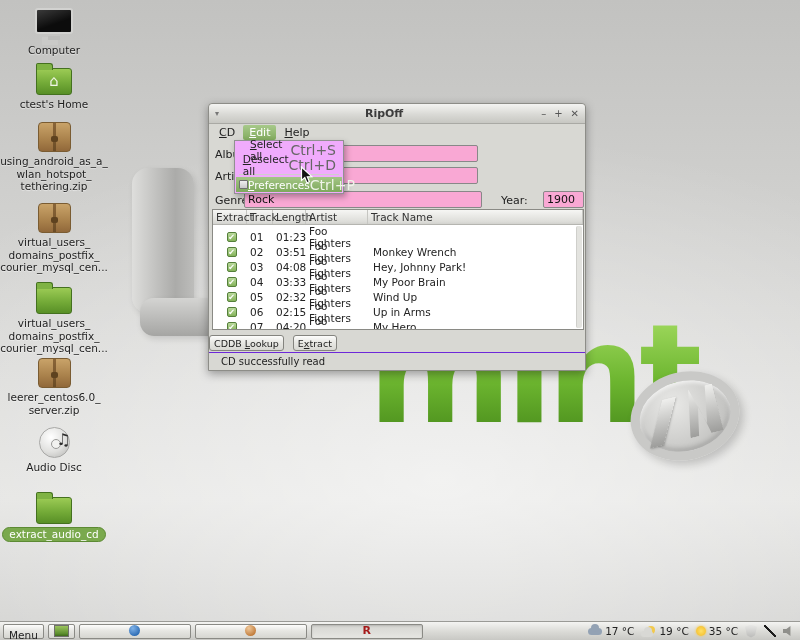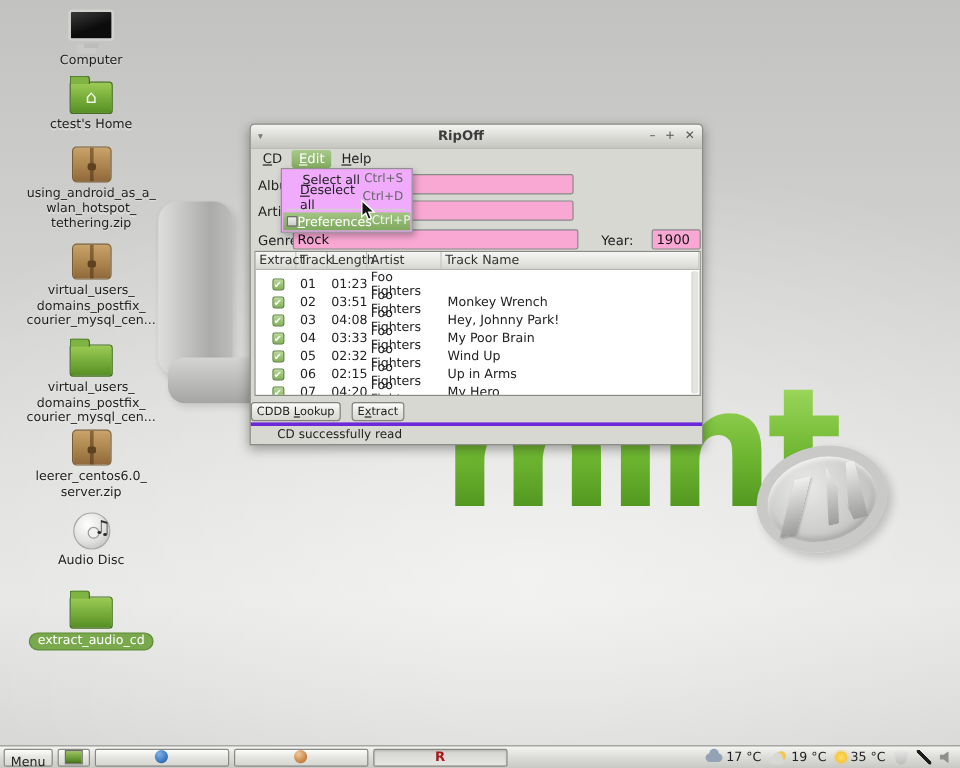--- a/index.html
+++ b/index.html
@@ -27,21 +27,21 @@
     box-shadow:inset 0 2px 4px rgba(255,255,255,.8), inset 0 -3px 5px rgba(0,0,0,.18), 3px 5px 8px rgba(0,0,0,.18);
     background:radial-gradient(circle at 40% 30%, #e9e9e7, #c2c2c0 75%); }
   .wp-badge::before, .wp-badge::after { content:''; position:absolute; background:linear-gradient(180deg,#efefed,#9d9d9b);
     box-shadow:1px 1px 2px rgba(0,0,0,.25); }
   .wp-badge::before { left:16px; top:14px; width:14px; height:44px; transform:skewX(-28deg); }
   .wp-badge::after  { left:46px; top:10px; width:34px; height:48px;
     clip-path:polygon(0 100%, 28% 0, 58% 78%, 78% 0, 100% 0, 100% 100%, 64% 100%, 44% 38%, 26% 100%); }
 
   
   .desk-icons { position:absolute; left:2px; top:0; width:106px; z-index:1; }
-  .desk-item { position:absolute; left:0; width:104px; display:flex; flex-direction:column; align-items:center; gap:3px;margin-left:22px; }
+  .desk-item { position:absolute; left:0; width:104px; display:flex; flex-direction:column; align-items:center; gap:3px; }
   .desk-label { font-size:10.5px; color:#1e1e1e; text-align:center; white-space:pre-line; line-height:1.2;
     text-shadow:0 1px 1px rgba(255,255,255,.55); }
   .desk-label.selected { background:#7aa94d; border:1px solid #5c8a33; border-radius:8px; color:#fff;
     padding:0 6px; text-shadow:none; }
   .ic-computer { width:38px; height:26px; background:linear-gradient(160deg,#3a3a3a,#0c0c0c 60%);
     border:2px solid #d2d2d0; border-radius:3px; position:relative; margin-bottom:7px; }
   .ic-computer::after { content:''; position:absolute; left:11px; top:26px; width:12px; height:4px;
     background:#bdbdbb; box-shadow:-4px 3px 0 2px #cacac8; }
   .folder { width:36px; height:27px; position:relative; border:1px solid #44711f; border-radius:2px 3px 3px 3px;
     background:linear-gradient(180deg,#9ccb55 0%, #74ab38 55%, #588f26 100%); margin-top:6px;
@@ -92,29 +92,29 @@
   .cb-cell { display:flex; justify-content:center; }
   .checkbox { width:10px; height:10px; border-radius:2px; border:1px solid #55803a;
     background:linear-gradient(180deg,#b9d99c,#85b35a); color:#fff; font-size:8px; line-height:9px; text-align:center; }
   .scrollgutter { position:absolute; right:1px; top:16px; bottom:1px; width:6px; background:#e3e3df;
     border-left:1px solid #cfcfcb; border-radius:2px; }
   .btnrow { position:absolute; left:0; right:6px; top:229px; height:20px; display:flex; 
     gap:9px; align-items:center; }
   .btn { background:linear-gradient(180deg,#fdfdfc,#e8e8e4 45%,#d8d8d3); border:1px solid #84847f;
     border-radius:3px; font-size:9.5px; color:#222; padding:1px 4px; height:16px;
     font-family:"DejaVu Sans", sans-serif; }
-  .statusbar { position:absolute; left:0; right:0; bottom:0; height:18px; border-top:3px solid #6d28d9;
-    display:flex; align-items:center; padding-left:22px; font-size:10px; color:#222; }
+  .statusbar { position:absolute; left:0; right:0; bottom:0; height:18px; border-top:1px solid #6d28d9;
+    display:flex; align-items:center; padding-left:12px; font-size:10px; color:#222; }
 
   
   .dropdown { position:absolute; left:25px; top:36px; width:110px; z-index:6; background:#f0abfc;
     border:1px solid #919191; box-shadow:2px 3px 6px rgba(0,0,0,.3); padding:1px; }
   .ditem { height:15px; display:flex; align-items:center; padding:0 6px 0 3px; font-size:10.5px; color:#222; }
   .ditem .gutter { width:13px; display:flex; align-items:center; }
-  .ditem .accel { margin-left:auto; color:#666; font-size:10px; }
+  .ditem .accel { margin-left:auto; color:#666; font-size:14px; }
   .ditem.hl { background:linear-gradient(180deg,#a3c585,#7ea95c); color:#fff; }
   .ditem.hl .accel { color:#eef4e8; }
   .dsep { height:1px; background:#cfcfcb; margin:2px 3px; }
   .pref-ic { width:9px; height:9px; border:1px solid #6f6f6f; background:linear-gradient(180deg,#efefef,#c9c9c9);
     border-radius:1px; }
 
   
   .cursor { position:absolute; left:300px; top:166px; z-index:10; }
 
   

